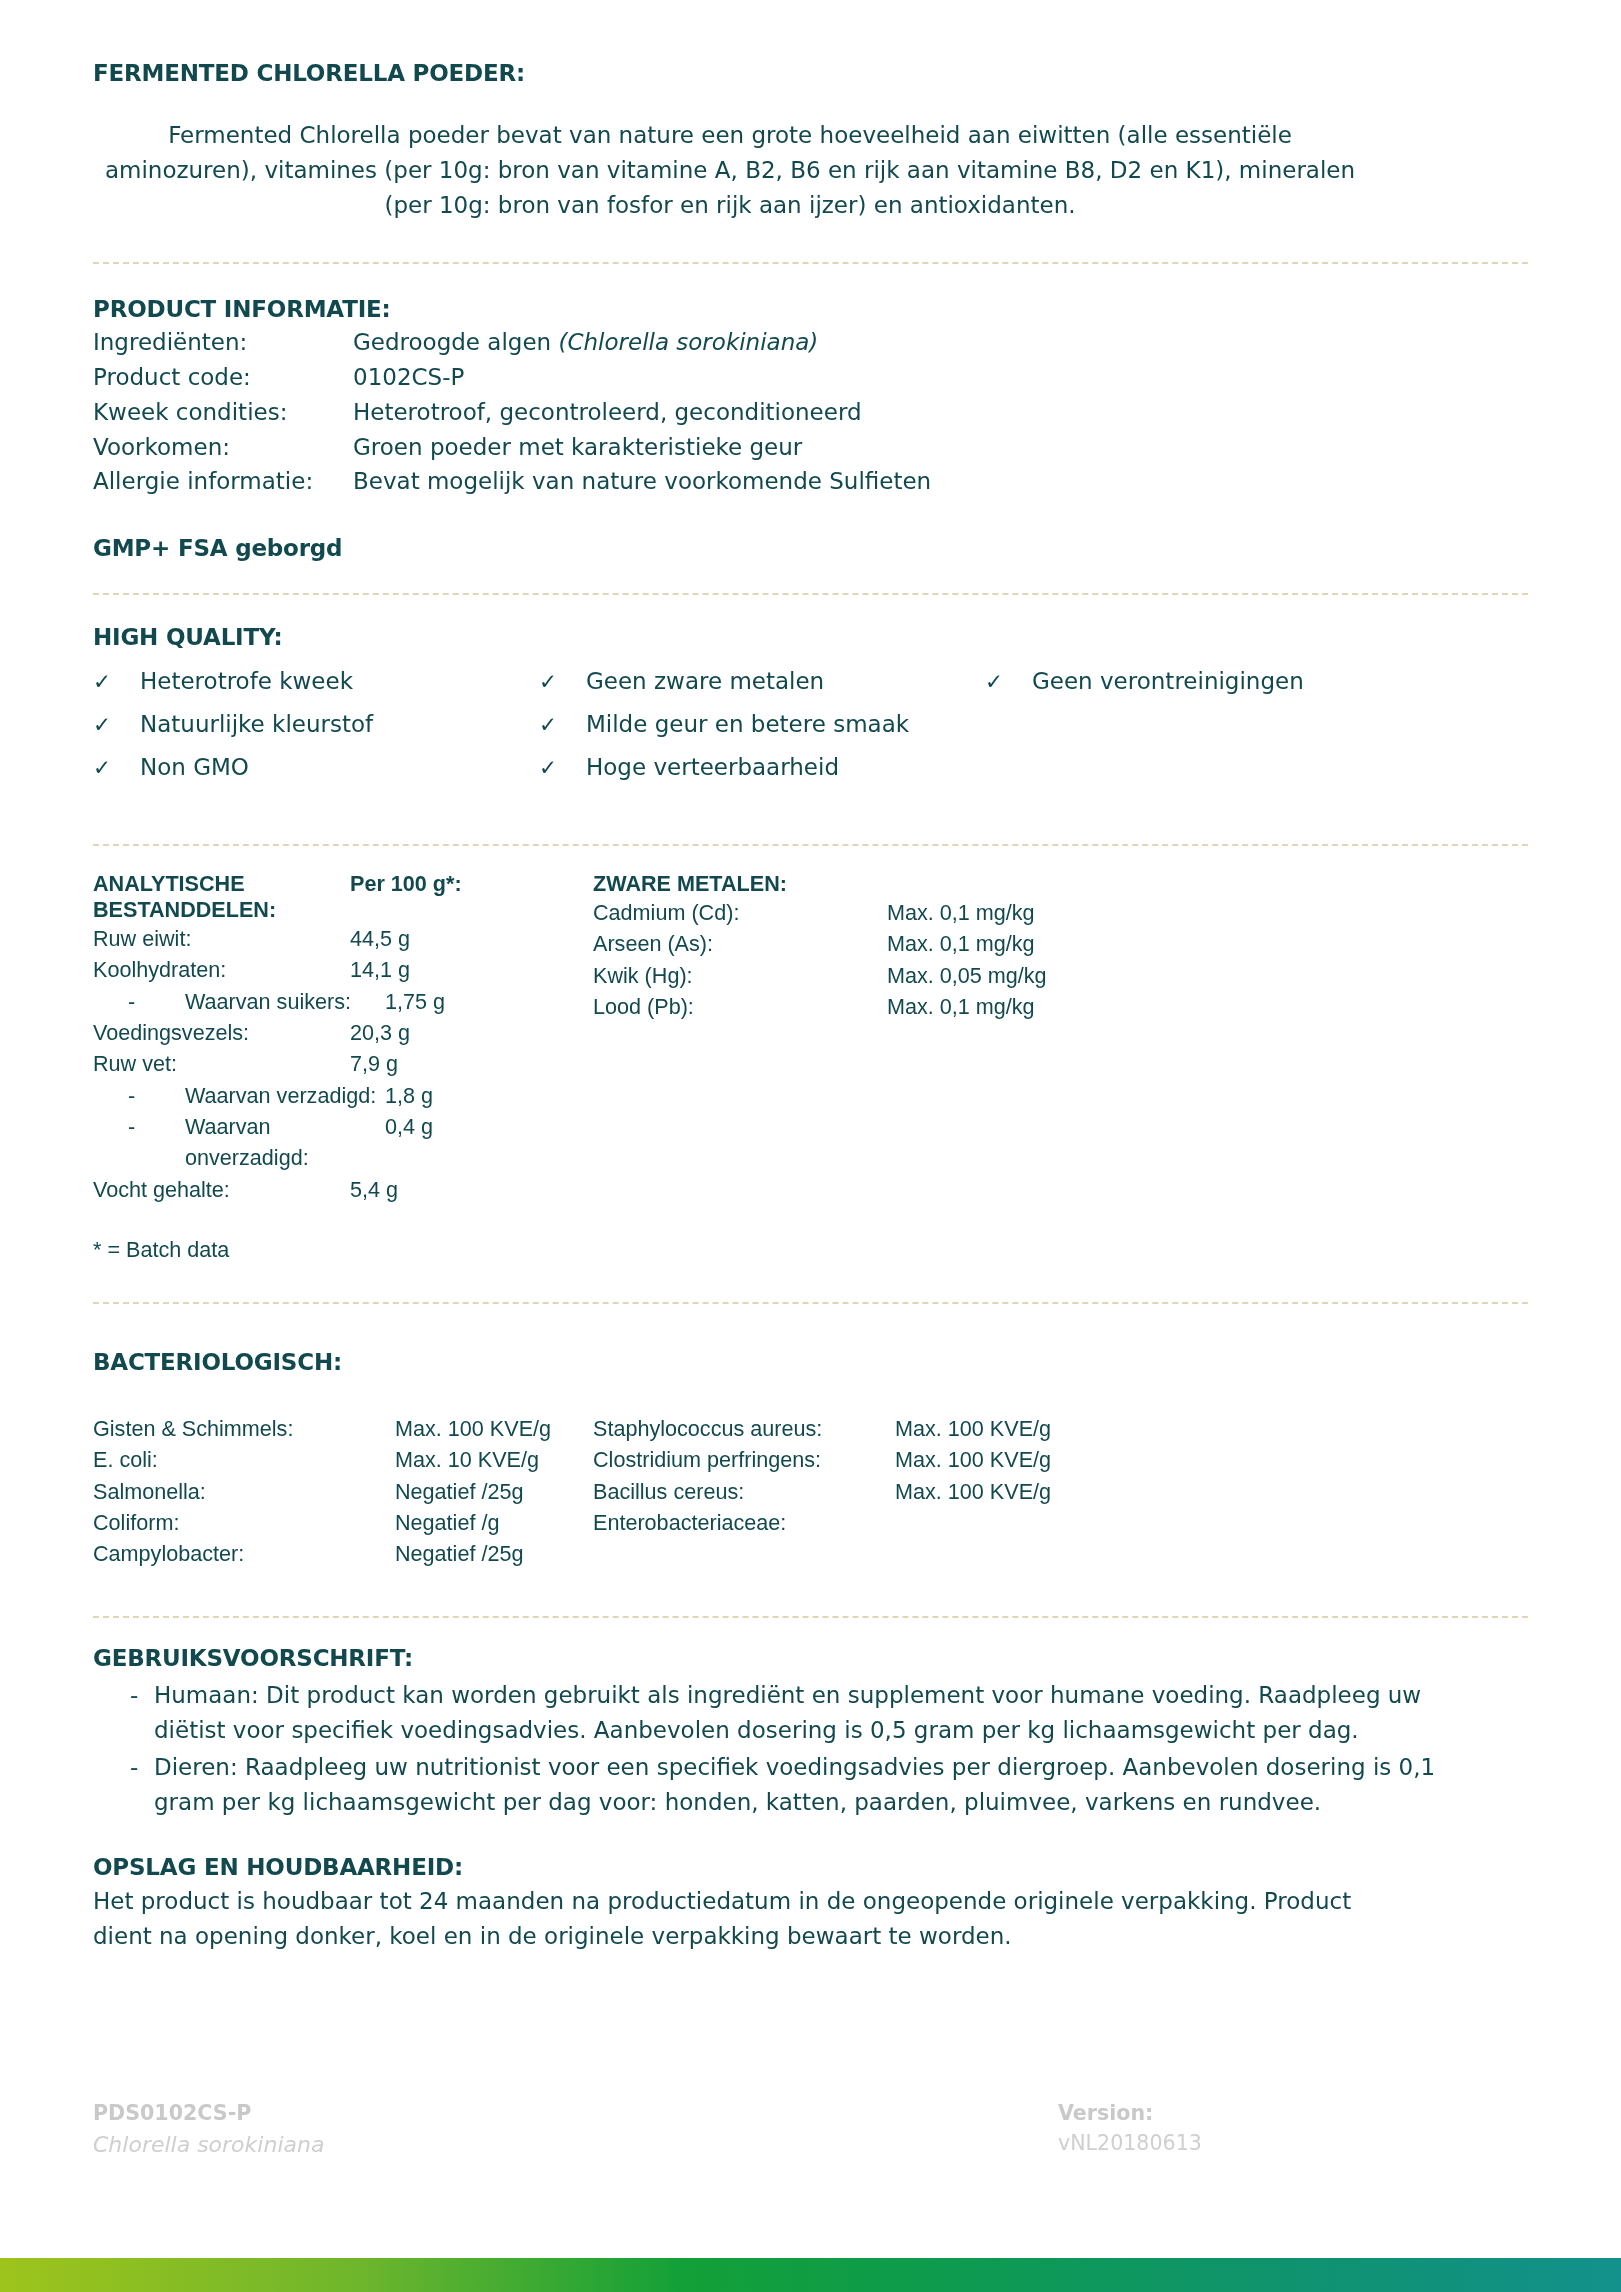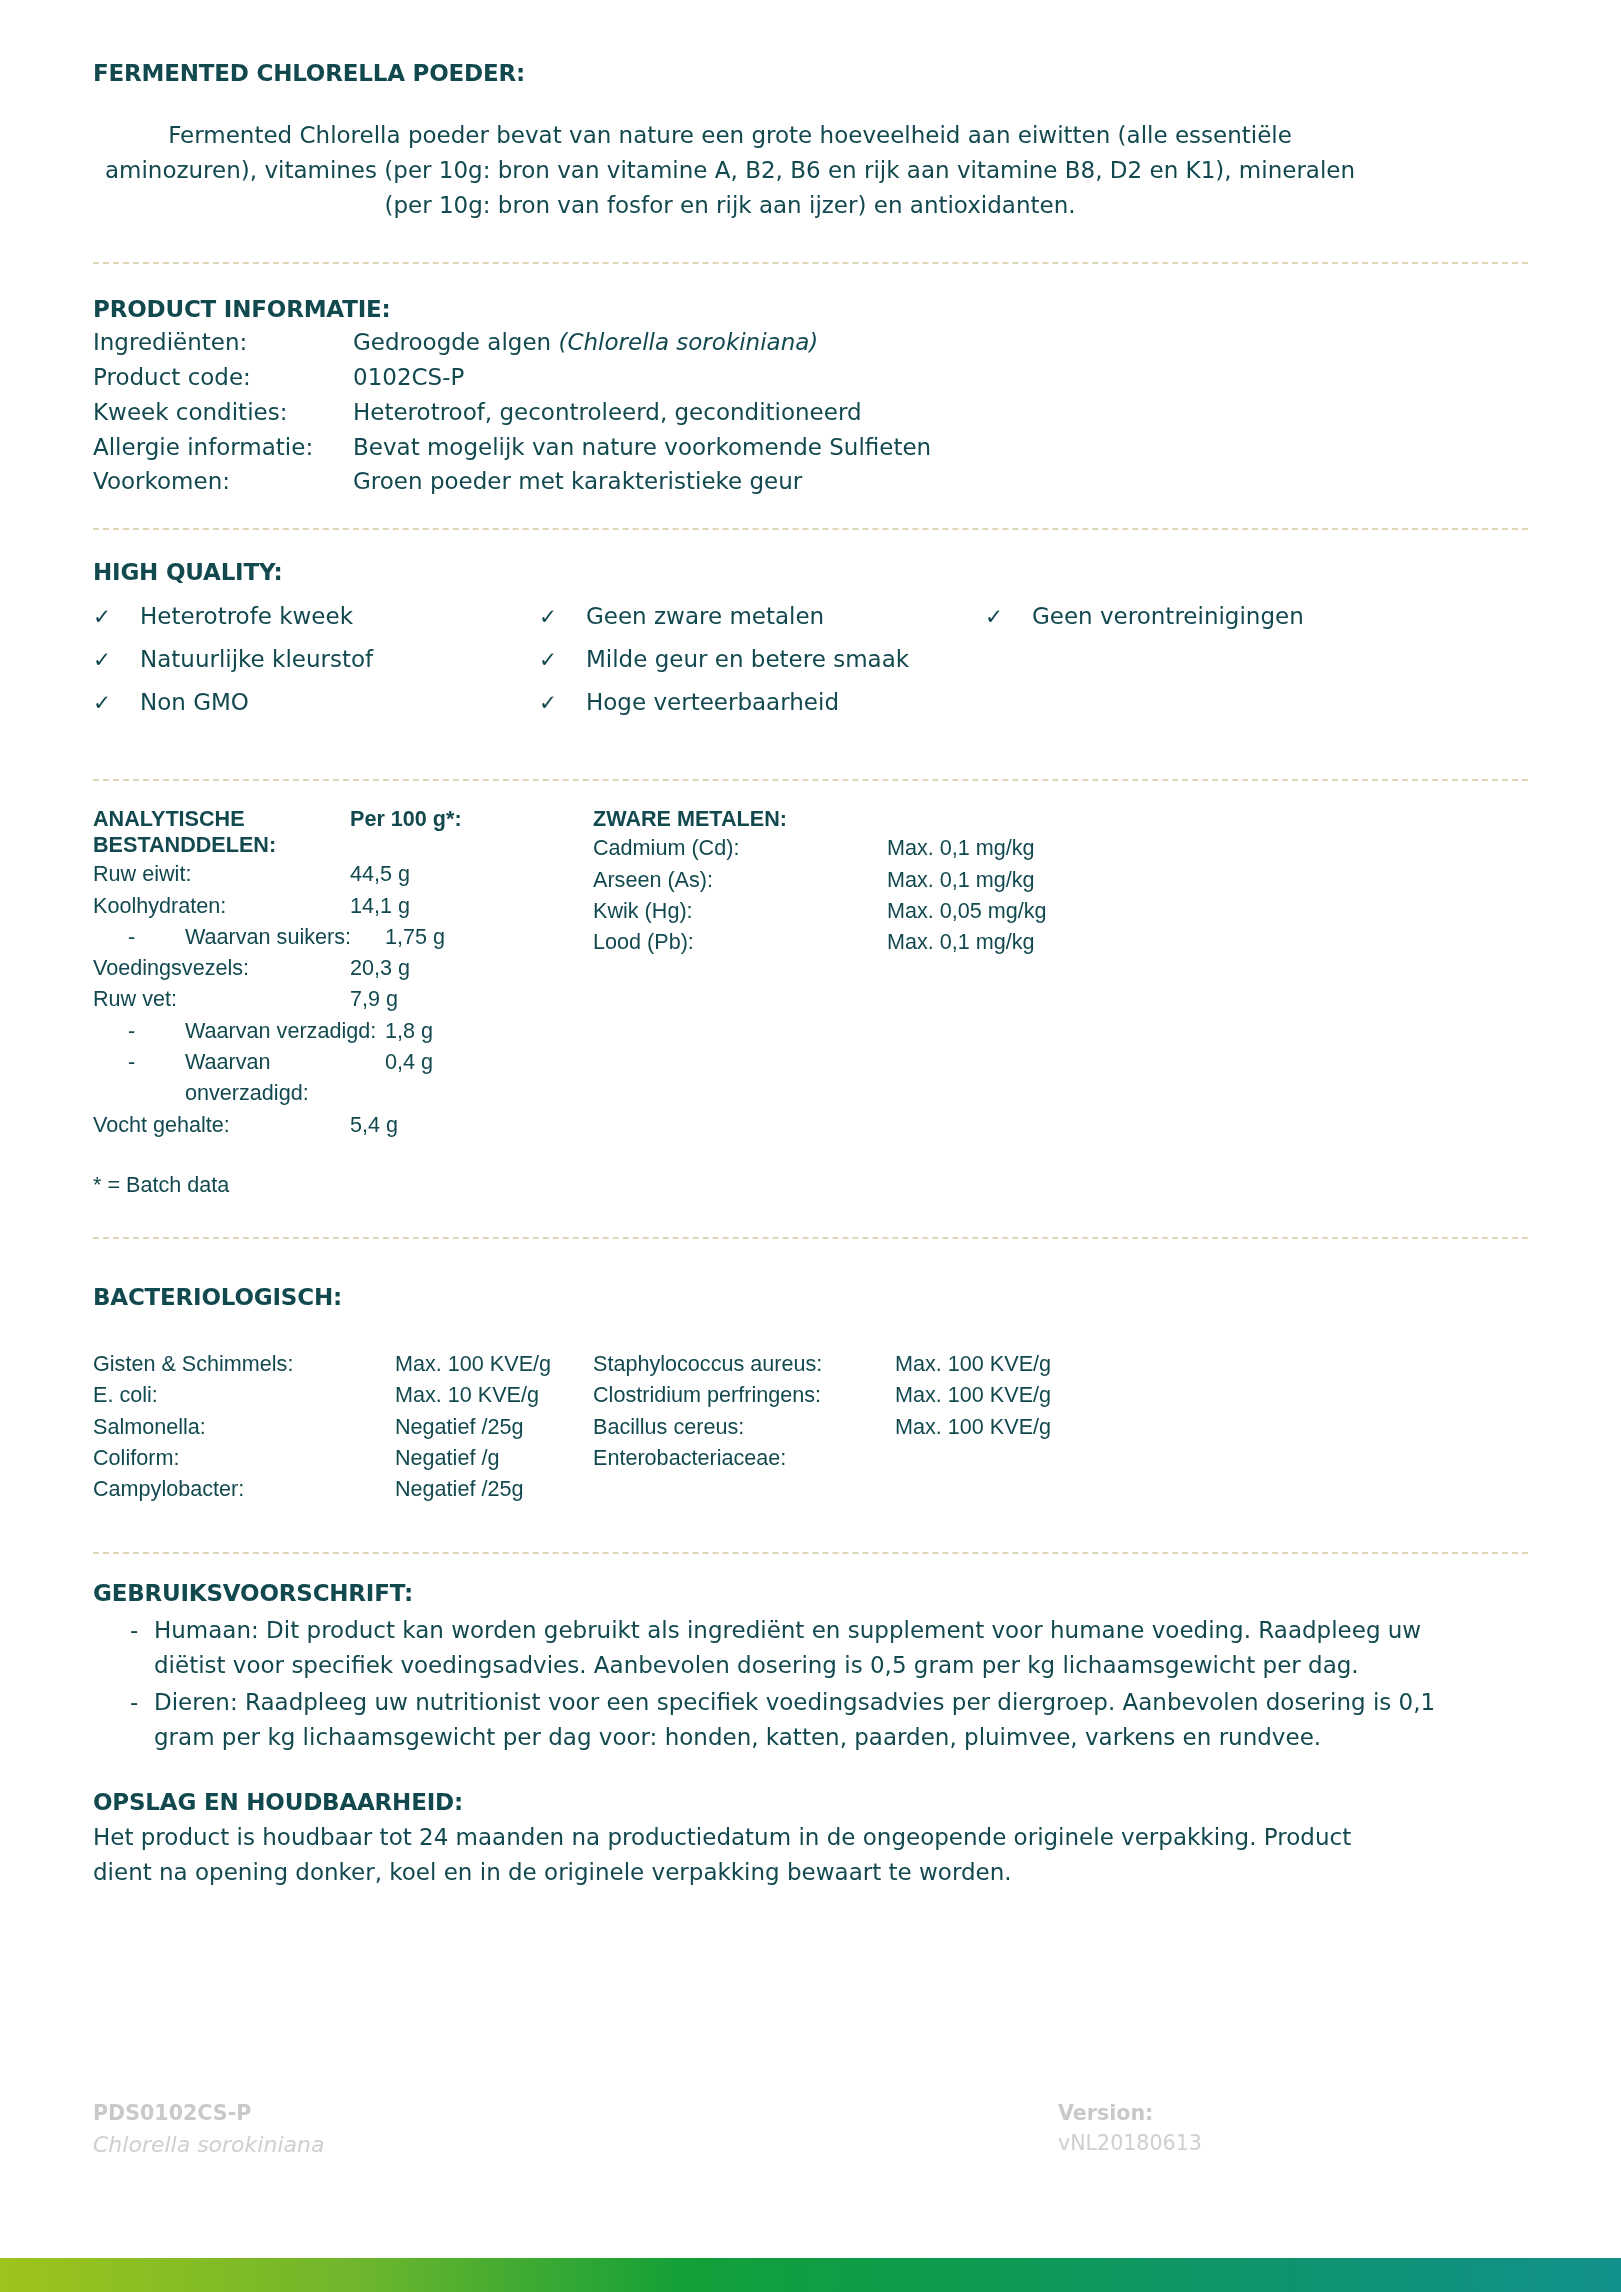--- a/index.html
+++ b/index.html
@@ -196,28 +196,29 @@
     </div>
     <div class="prodinfo-row">
       <div class="body-txt prodinfo-label">Product code:</div>
       <div class="body-txt prodinfo-val">0102CS-P</div>
     </div>
     <div class="prodinfo-row">
       <div class="body-txt prodinfo-label">Kweek condities:</div>
       <div class="body-txt prodinfo-val">Heterotroof, gecontroleerd, geconditioneerd</div>
     </div>
     <div class="prodinfo-row">
+      <div class="body-txt prodinfo-label">Voorkomen:</div>
+      <div class="body-txt prodinfo-val">Groen poeder met karakteristieke geur</div>
+    </div>
+    <div class="prodinfo-row">
       <div class="body-txt prodinfo-label">Allergie informatie:</div>
       <div class="body-txt prodinfo-val">Bevat mogelijk van nature voorkomende Sulfieten</div>
     </div>
-    <div class="prodinfo-row">
-      <div class="body-txt prodinfo-label">Voorkomen:</div>
-      <div class="body-txt prodinfo-val">Groen poeder met karakteristieke geur</div>
-    </div>
-
+
+    <div class="h-sect gmp">GMP+ FSA geborgd</div>
   </div>
 
   <hr class="divider div-2">
 
   <div class="hq">
     <div class="h-sect">HIGH QUALITY:</div>
     <div class="hq-cols">
 
       <div class="hq-col">
         <div class="hq-item">

